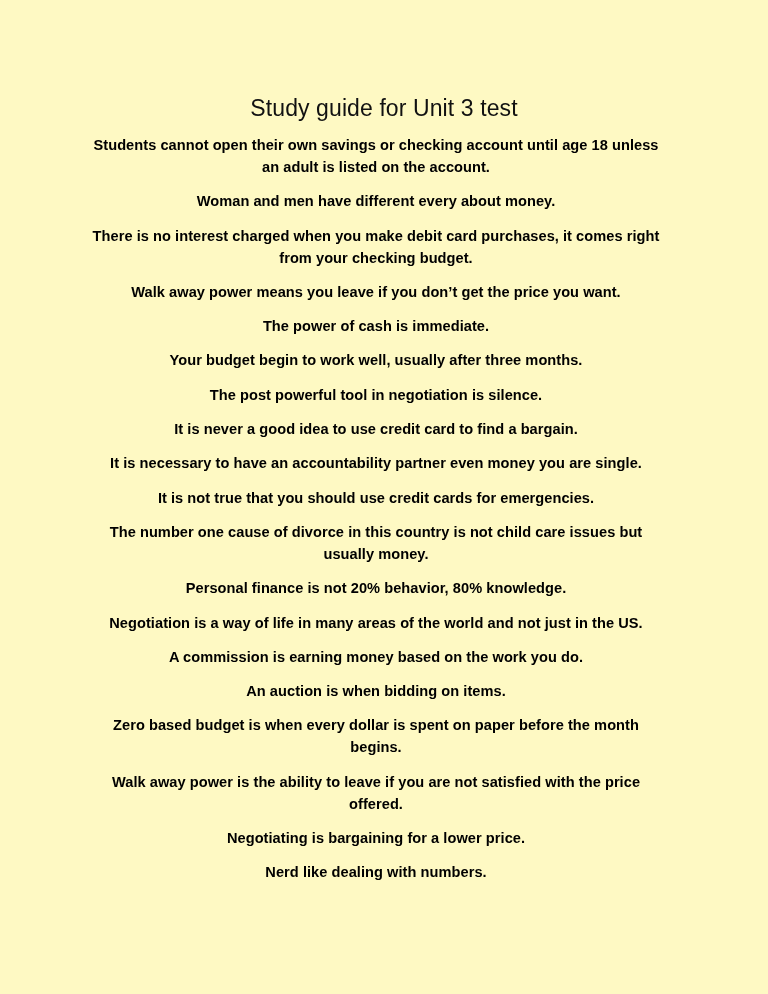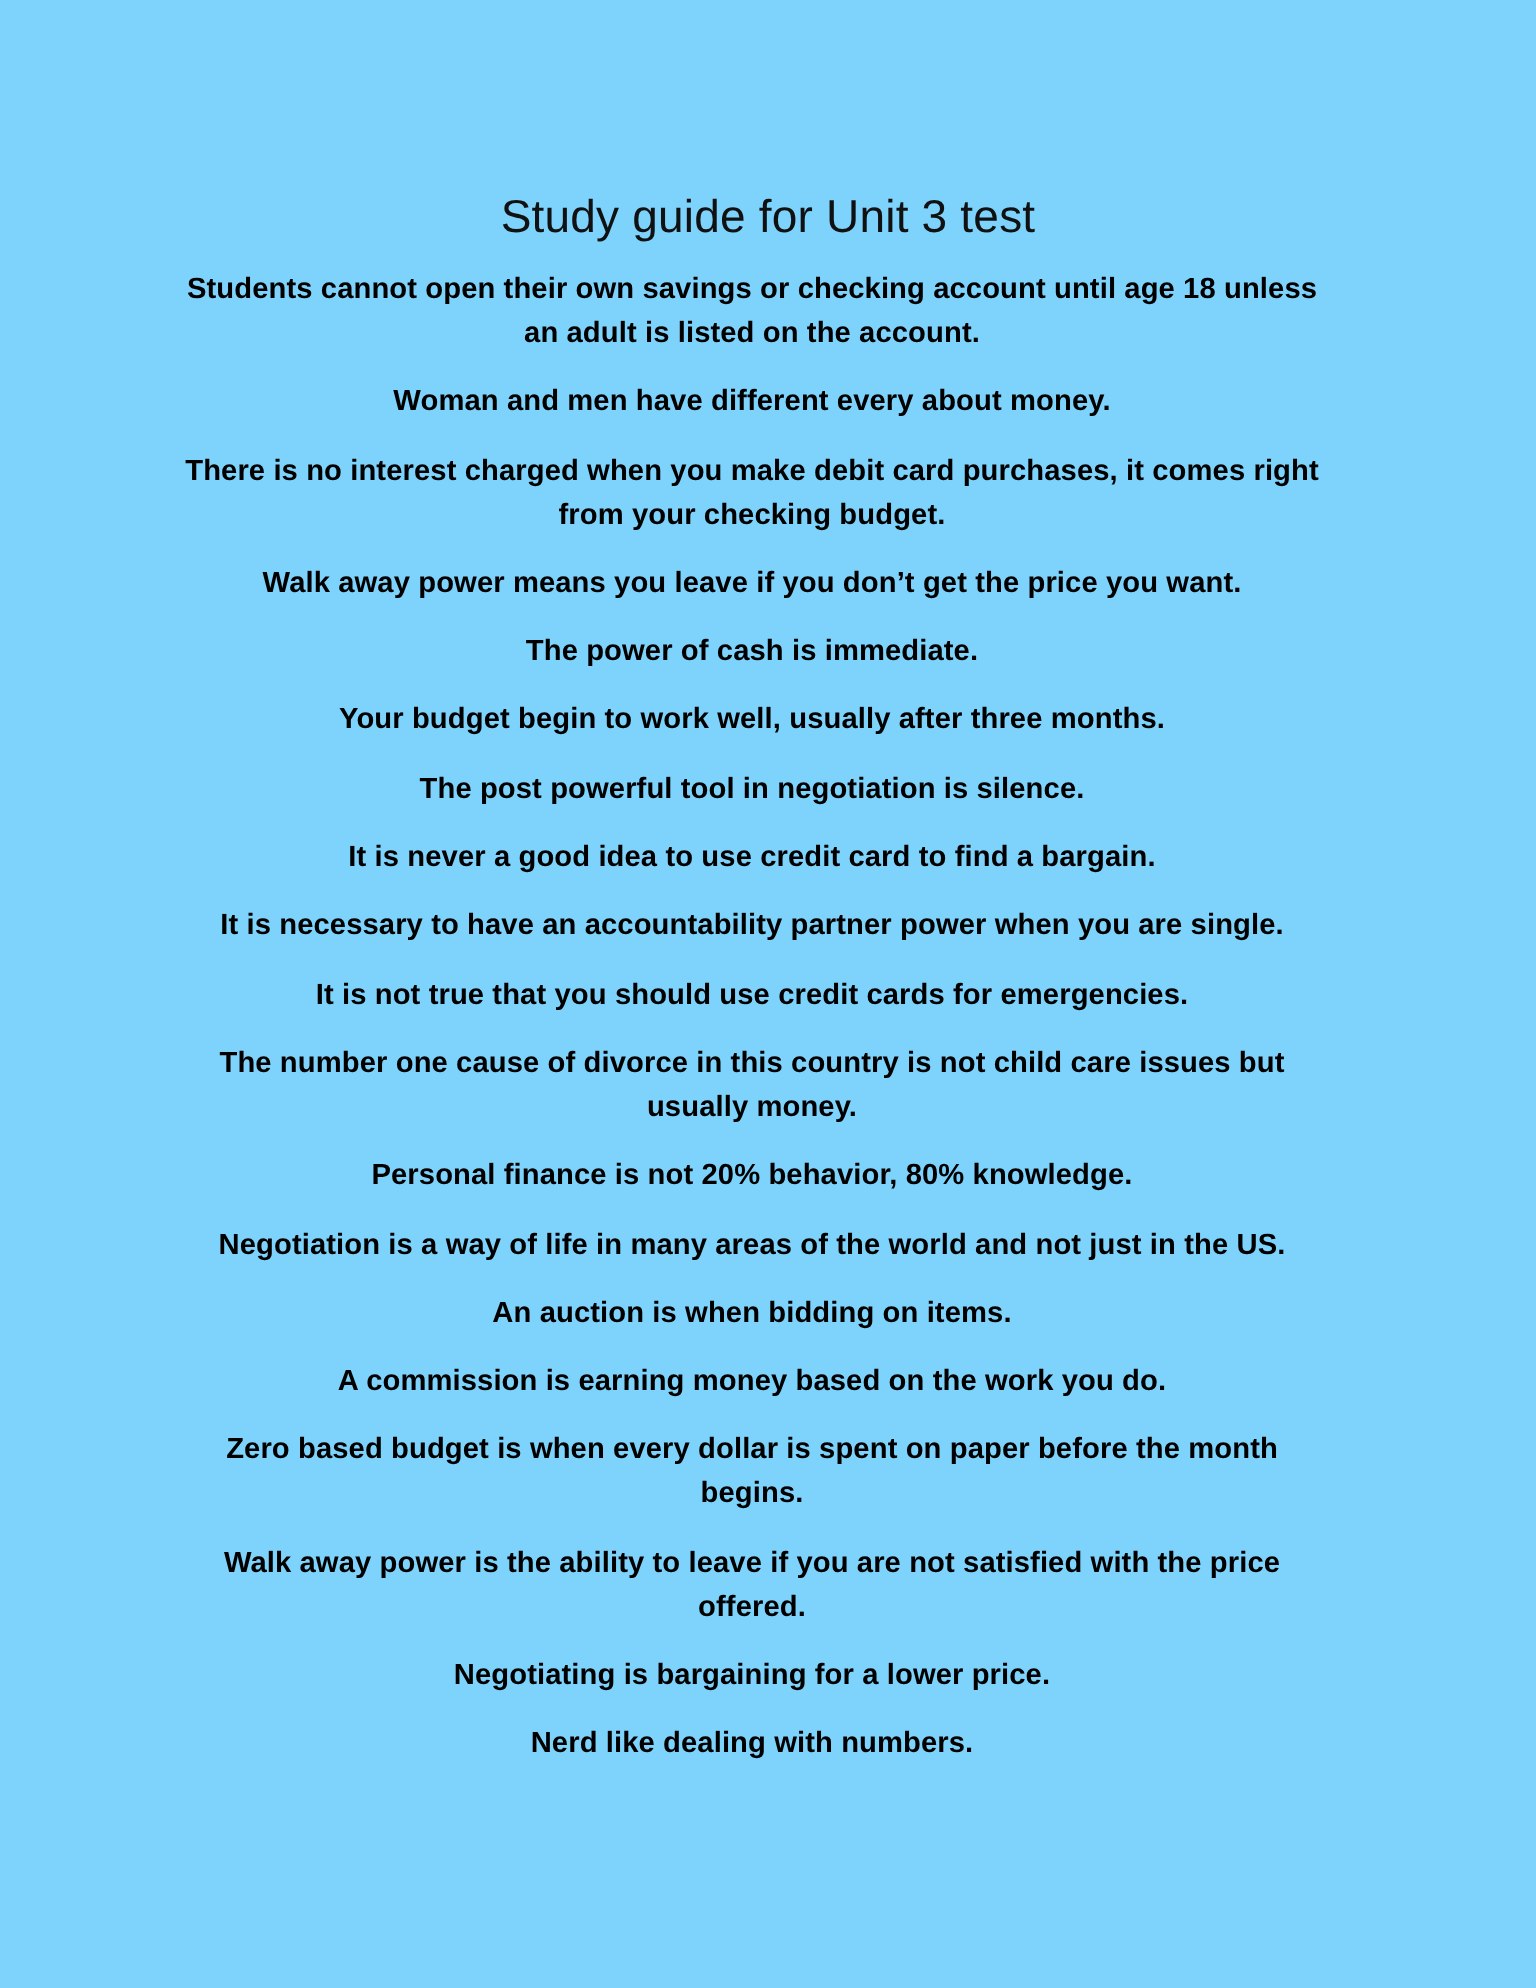--- a/index.html
+++ b/index.html
@@ -12,21 +12,21 @@
       height: 994px;
       position: relative;
       overflow: hidden;
     }
     .page {
       position: absolute;
       left: 0;
       top: 0;
       width: 768px;
       height: 994px;
-      background: #7dd3fc;
+      background: #fef9c3;
     }
     .title {
       position: absolute;
       top: 95px;
       left: 0;
       width: 768px;
       text-align: center;
       font-family: "Liberation Sans", "DejaVu Sans", sans-serif;
       font-size: 23px;
       font-weight: normal;
@@ -59,25 +59,25 @@
 
   <div class="content">
     <p class="para">Students cannot open their own savings or checking account until age 18 unless an adult is listed on the account.</p>
     <p class="para">Woman and men have different every about money.</p>
     <p class="para">There is no interest charged when you make debit card purchases, it comes right from your checking budget.</p>
     <p class="para">Walk away power means you leave if you don’t get the price you want.</p>
     <p class="para">The power of cash is immediate.</p>
     <p class="para">Your budget begin to work well, usually after three months.</p>
     <p class="para">The post powerful tool in negotiation is silence.</p>
     <p class="para">It is never a good idea to use credit card to find a bargain.</p>
-    <p class="para">It is necessary to have an accountability partner power when you are single.</p>
+    <p class="para">It is necessary to have an accountability partner even money you are single.</p>
     <p class="para">It is not true that you should use credit cards for emergencies.</p>
     <p class="para">The number one cause of divorce in this country is not child care issues but usually money.</p>
     <p class="para">Personal finance is not 20% behavior, 80% knowledge.</p>
     <p class="para">Negotiation is a way of life in many areas of the world and not just in the US.</p>
+    <p class="para">A commission is earning money based on the work you do.</p>
     <p class="para">An auction is when bidding on items.</p>
-    <p class="para">A commission is earning money based on the work you do.</p>
     <p class="para">Zero based budget is when every dollar is spent on paper before the month begins.</p>
     <p class="para">Walk away power is the ability to leave if you are not satisfied with the price offered.</p>
     <p class="para">Negotiating is bargaining for a lower price.</p>
     <p class="para">Nerd like dealing with numbers.</p>
   </div>
 </div>
 
 </body></html>

